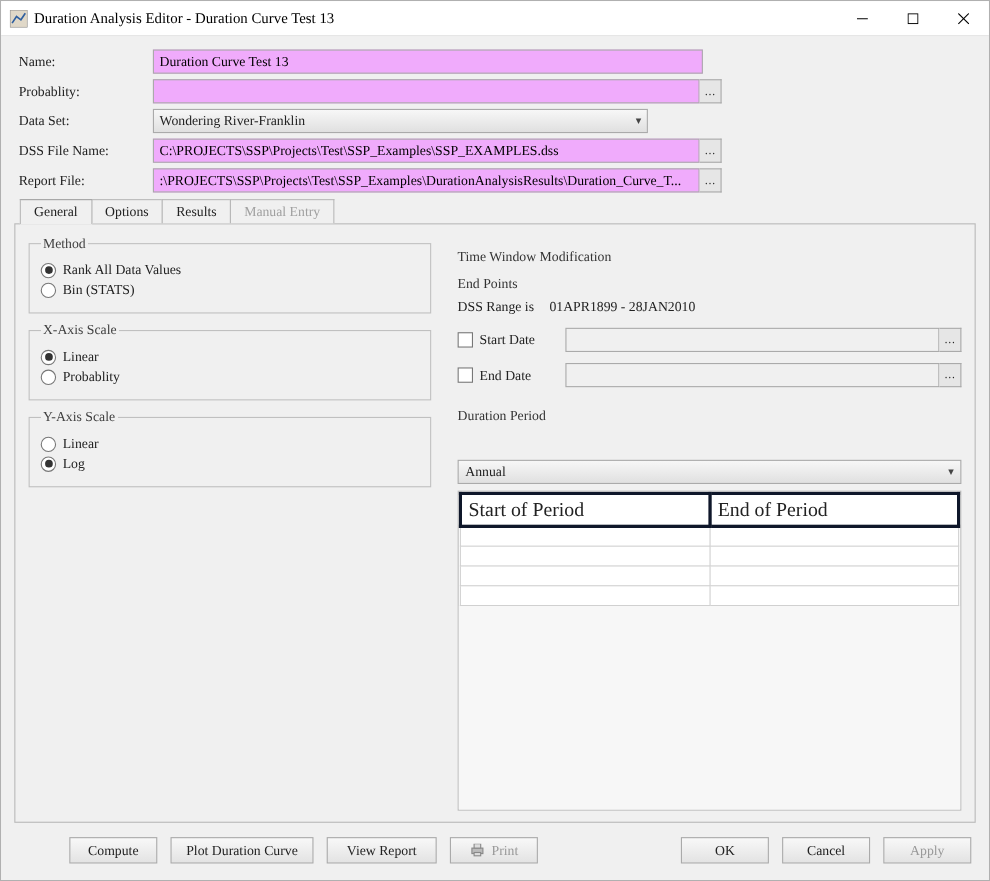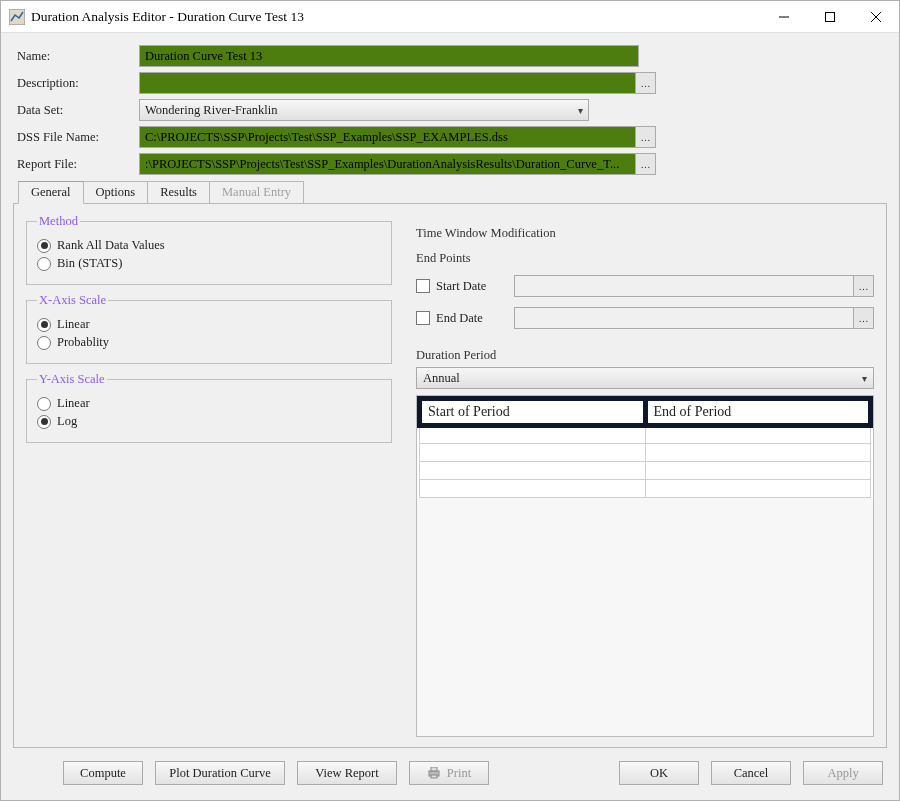--- a/index.html
+++ b/index.html
@@ -66,21 +66,21 @@
   .input-wrap {
     display: flex;
     align-items: stretch;
     gap: 0;
     width: 517px;
   }
   .text-input {
     flex: 1;
     height: 22px;
     border: 1px solid #aaa;
-    background: #4d7c0f;
+    background: #f0abfc;
     padding: 0 5px;
     font-size: 12.5px;
     font-family: inherit;
     outline: none;
     min-width: 0;
   }
   .small-btn {
     width: 20px;
     border: 1px solid #aaa;
     border-left: none;
@@ -148,21 +148,21 @@
   }
 
   fieldset.group {
     border: 1px solid #c0c0c0;
     margin: 0 0 8px 0;
     padding: 6px 10px 10px 10px;
   }
   .group > legend {
     font-size: 12.5px;
     padding: 0 2px;
-    color: #8b5cf6;
+    color: #404040;
   }
   .radio-row, .check-row {
     display: flex;
     align-items: center;
     gap: 6px;
     margin: 3px 0;
     font-size: 12.5px;
   }
   .radio {
     width: 14px; height: 14px; border: 1px solid #777; border-radius: 50%;
@@ -206,44 +206,45 @@
 
   .combo-full {
     width: 100%;
     height: 22px;
     border: 1px solid #aaa;
     background: linear-gradient(#f7f7f7,#e0e0e0);
     display: flex;
     align-items: center;
     padding: 0 6px;
     font-size: 12.5px;
+    margin-top: 28px;
   }
   .combo-full .chev { margin-left: auto; color: #444; font-size: 10px; }
 
   .period-table-wrap {
     flex: 1;
     border: 1px solid #bbb;
     background: #fff;
     overflow: hidden;
     display: flex;
     flex-direction: column;
     min-height: 0;
   }
   .period-table-wrap table {
     border-collapse: collapse;
     width: 100%;
     table-layout: fixed;
   }
   .period-table-wrap th {
-    border: 5px solid #0f172a;
+    border: 3px solid #0f172a;
     background: #fff;
     font-weight: normal;
     text-align: left;
     padding: 3px 6px;
-    font-size: 14px;
+    font-size: 18px;
   }
   .period-table-wrap td {
     border: 1px solid #d0d0d0;
     height: 18px;
     padding: 0 4px;
   }
   .period-table-wrap .empty-body {
     flex: 1;
     background: #f7f7f7;
   }
@@ -304,21 +305,21 @@
   </div>
 
   <div class="client">
 
     <div class="form-grid">
       <label>Name:</label>
       <div class="input-wrap" style="width:500px">
         <input class="text-input" type="text" value="Duration Curve Test 13" style="">
       </div>
 
-      <label>Description:</label>
+      <label>Probablity:</label>
       <div class="input-wrap">
         <input class="text-input" type="text" value="" style="">
         <div class="small-btn">
           <span>…</span>
         </div>
       </div>
 
       <label>Data Set:</label>
       <div class="combo">
         <span>Wondering River-Franklin</span>
@@ -387,20 +388,24 @@
             <span class="radio selected"></span>
             <span>Log</span>
           </div>
         </fieldset>
       </div>
 
       <div class="right-col">
         <div class="section-label">Time Window Modification</div>
         <div class="section-label" style="margin-top:6px;">End Points</div>
 
+        <div class="dss-row">
+          <span>DSS Range is</span>
+          <span style="margin-left:6px;">01APR1899 - 28JAN2010</span>
+        </div>
 
         <div class="date-row">
           <div class="check-row" style="width:90px;">
             <span class="checkbox"></span>
             <span>Start Date</span>
           </div>
           <div class="date-field">
             <input class="text-input" type="text" disabled="" style="">
             <div class="small-btn">
               <span>…</span>

